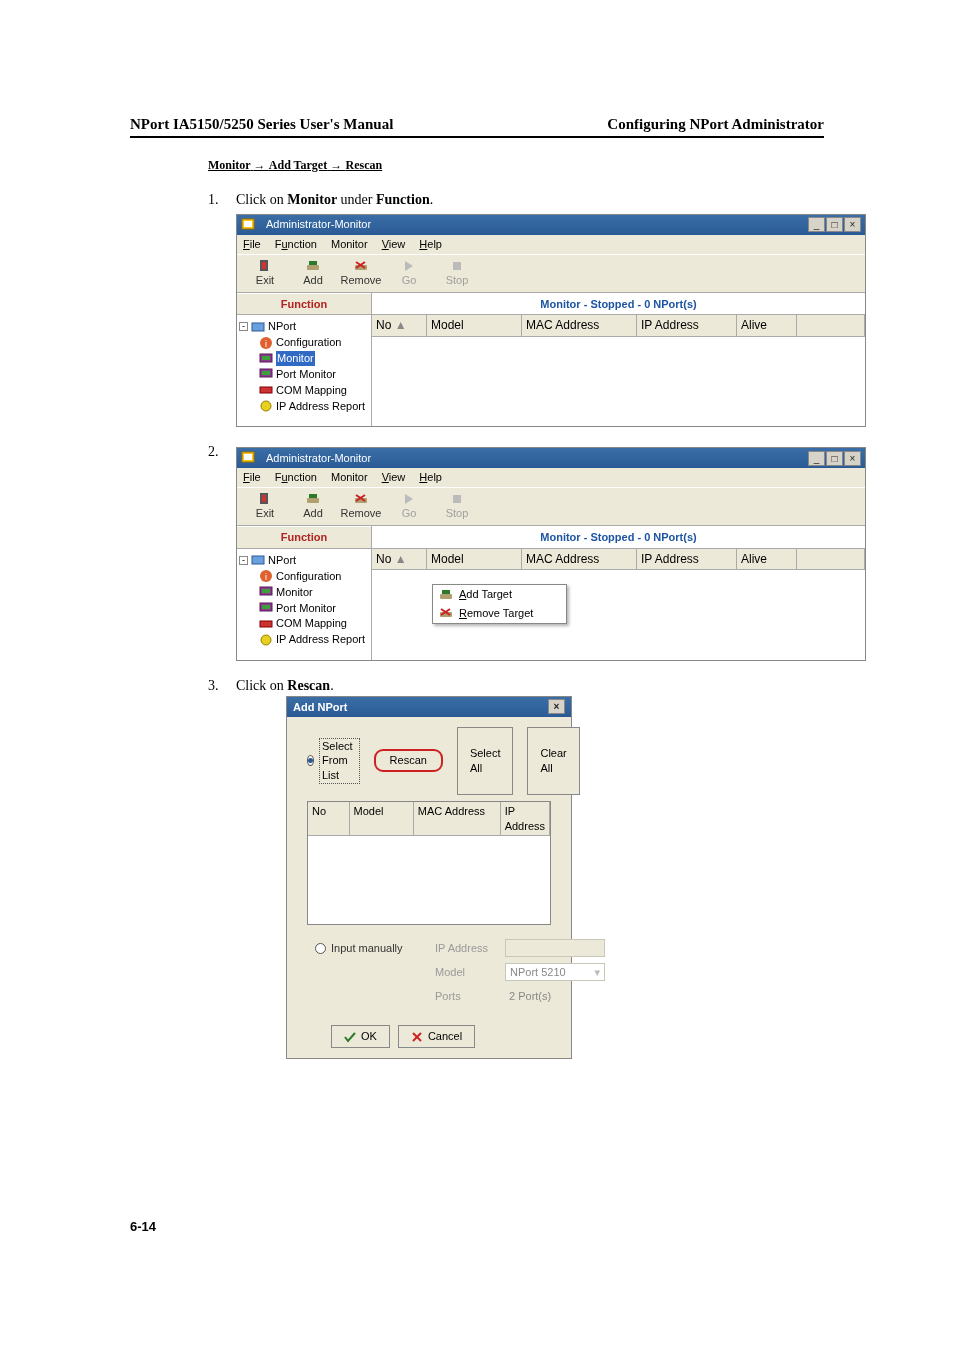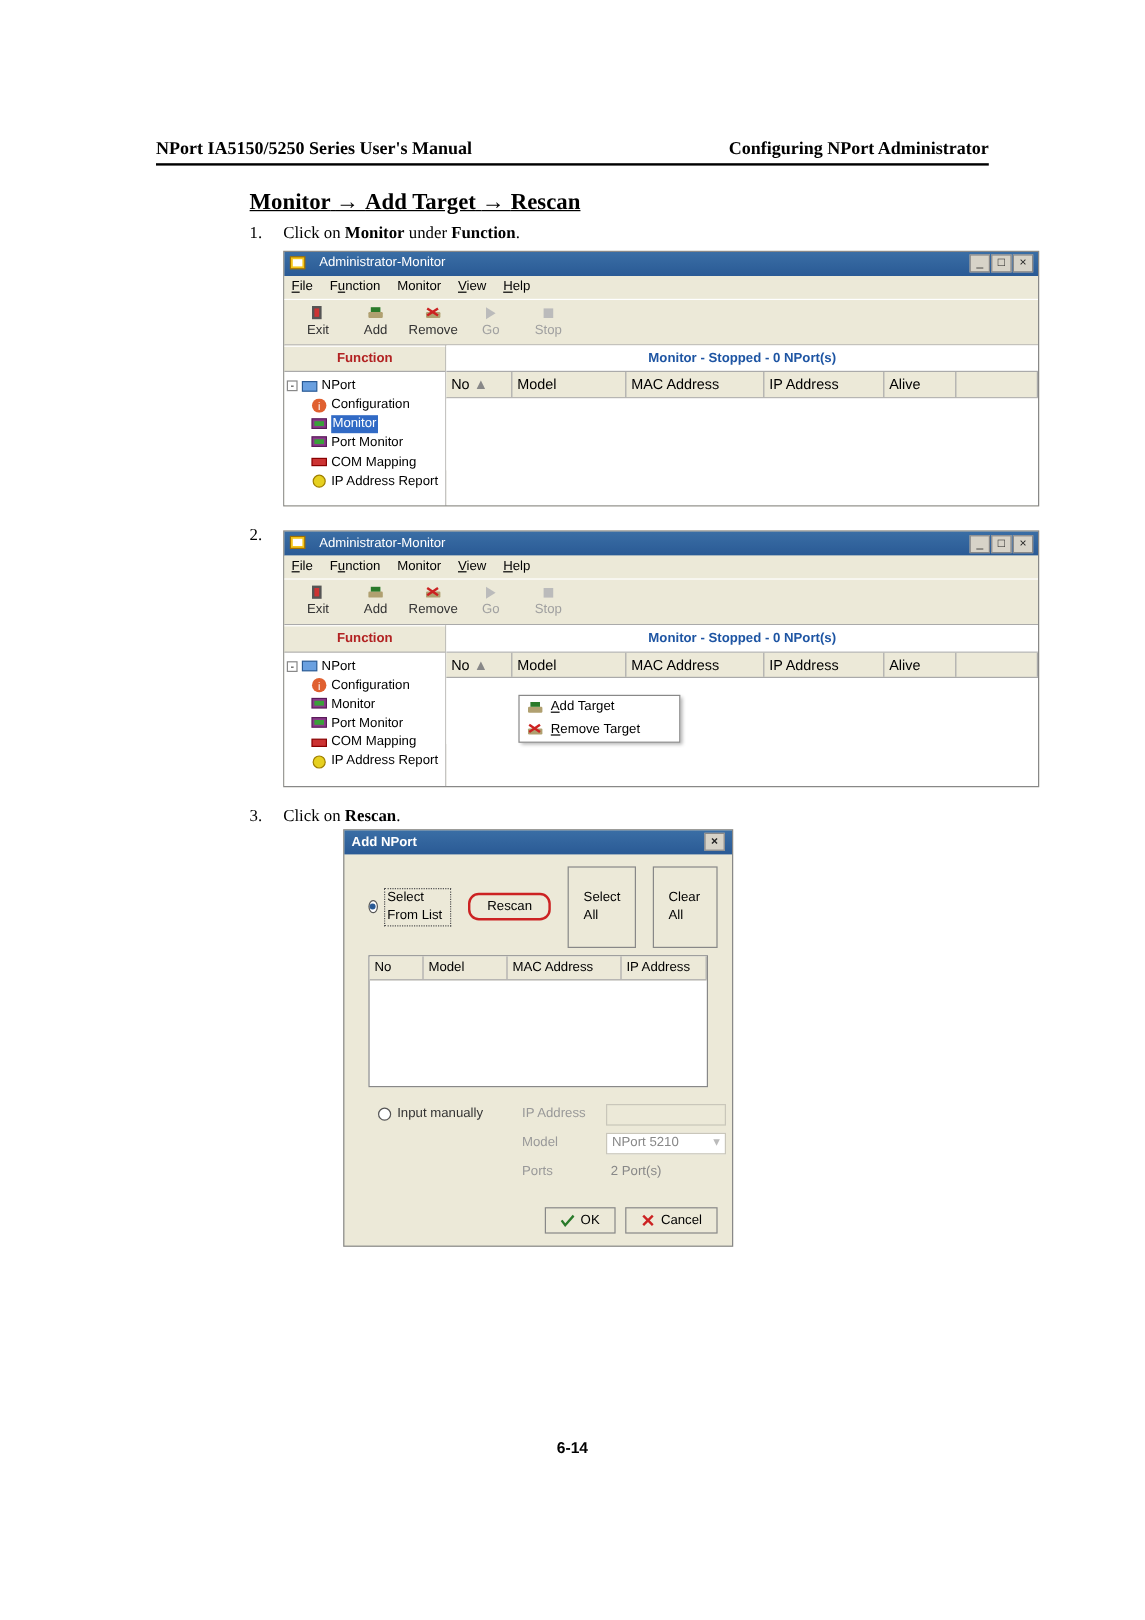--- a/index.html
+++ b/index.html
@@ -1,21 +1,21 @@
 <!DOCTYPE html>
 <html><head>
 <meta charset="utf-8">
 <style>
   * { box-sizing: border-box; }
   body { margin: 0; background: #fff; font-family: "Times New Roman", serif; width: 954px; }
   .page { padding: 116px 130px 40px 130px; }
   .hdr { display: flex; justify-content: space-between; font-weight: bold; font-size: 15px; margin-bottom: 3px; }
   .hdr-line { border-bottom: 2px solid #000; margin-bottom: 20px; }
   .indent { margin-left: 78px; }
-  .section-title { font-weight: bold; font-size: 19px; text-decoration: underline; margin-bottom: 6px; }
+  .section-title { font-weight: bold; font-size: 12px; text-decoration: underline; margin-bottom: 18px; }
   .arrow { font-family: Arial, sans-serif; font-weight: bold; }
   ol.steps { list-style: none; padding: 0; margin: 0; }
   ol.steps > li { display: grid; grid-template-columns: 22px 1fr; column-gap: 6px; font-size: 14px; margin-bottom: 6px; line-height: 1.35; }
   .num { text-align: left; }
   b { font-weight: bold; }
 
   .app { font-family: Tahoma, Arial, sans-serif; font-size: 11px; background: #ece9d8; border: 1px solid #888; margin: 4px 0 10px 0; }
   .titlebar { background: linear-gradient(#3a6ea5, #2a5a95); color: #fff; display: flex; align-items: center; justify-content: space-between; padding: 2px 4px; height: 20px; }
   .titlebar .t-left { display: flex; align-items: center; gap: 9px; }
   .winbtns { display: flex; gap: 1px; }
@@ -41,40 +41,40 @@
   .grid-hdr { display: flex; background: #ece9d8; border-bottom: 1px solid #aaa; }
   .grid-hdr .col { border-right: 1px solid #aaa; padding: 2px 4px; font-size: 12px; }
   .grid-body { height: 60px; background: #fff; }
   .grid-body.small { height: 55px; position: relative; }
 
   .ctx-menu { position: absolute; left: 60px; top: 14px; background: #fff; border: 1px solid #888; box-shadow: 2px 2px 3px rgba(0,0,0,0.3); width: 135px; }
   .ctx-row { display: flex; align-items: center; gap: 6px; padding: 2px 6px; }
   .ctx-icon { width: 14px; height: 12px; }
 
   
-  .dlg { width: 325px; background: #ece9d8; border: 1px solid #888; font-family: Tahoma, Arial, sans-serif; font-size: 11px; margin-left: 50px; }
+  .dlg { width: 286px; background: #ece9d8; border: 1px solid #888; font-family: Tahoma, Arial, sans-serif; font-size: 11px; margin-left: 50px; }
   .dlg-title { background: linear-gradient(#3a6ea5, #2a5a95); color: #fff; padding: 2px 6px; display: flex; justify-content: space-between; align-items: center; height: 20px; font-weight: bold; }
   .dlg-body { padding: 10px 12px 8px 12px; }
   .sel-row { display: flex; align-items: center; gap: 14px; margin-bottom: 6px; margin-left: 8px; }
   .radio { width: 11px; height: 11px; border-radius: 50%; border: 1px solid #555; display: inline-flex; align-items: center; justify-content: center; background: #fff; }
   .radio.on::after { content: ""; width: 5px; height: 5px; background: #2a5a95; border-radius: 50%; }
   .dotbox { border: 1px dotted #555; padding: 0 2px; }
   .dlg-btn { background: #ece9d8; border: 1px solid #888; padding: 18px 12px; font-size: 11px; }
   .rescan-btn { border: 2px solid #cc2222; border-radius: 9px; padding: 2px 14px; }
   .list-wrap { border: 1px solid #888; background: #fff; margin: 0 8px; }
   .list-hdr { display: flex; background: #ece9d8; border-bottom: 1px solid #aaa; }
   .list-hdr .lc { border-right: 1px solid #aaa; padding: 2px 4px; }
   .list-body { height: 88px; }
   .panel2 { display: grid; grid-template-columns: 120px 70px 1fr; row-gap: 6px; align-items: center; padding: 14px 12px 6px 16px; color: #999; }
   .inp-dis { background: #ece9d8; border: 1px solid #c9c6ba; height: 18px; width: 100px; }
   .inp-white { background: #fff; border: 1px solid #c9c6ba; height: 18px; width: 100px; padding: 1px 4px; color: #888; display: flex; align-items: center; justify-content: space-between; }
-  .dlg-foot { display: flex; justify-content: flex-end; gap: 8px; padding: 6px 12px 10px 0; margin-left: 44px; }
+  .dlg-foot { display: flex; gap: 8px; padding: 6px 12px 10px 0; margin-left: 44px; }
   .okbtn, .cancelbtn { display: inline-flex; align-items: center; gap: 5px; border: 1px solid #888; background: #ece9d8; padding: 3px 12px; }
 
-  .footer-pg { text-align: center; font-family: Arial, sans-serif; font-size: 13px; margin-top: 160px; }
+  .footer-pg { text-align: left; font-family: Arial, sans-serif; font-size: 13px; margin-top: 160px; }
 
   
   svg { display: block; }
 </style>
 </head>
 <body>
 
 <div class="page">
   <div class="hdr">
     <span>NPort IA5150/5250 Series User's Manual</span>

